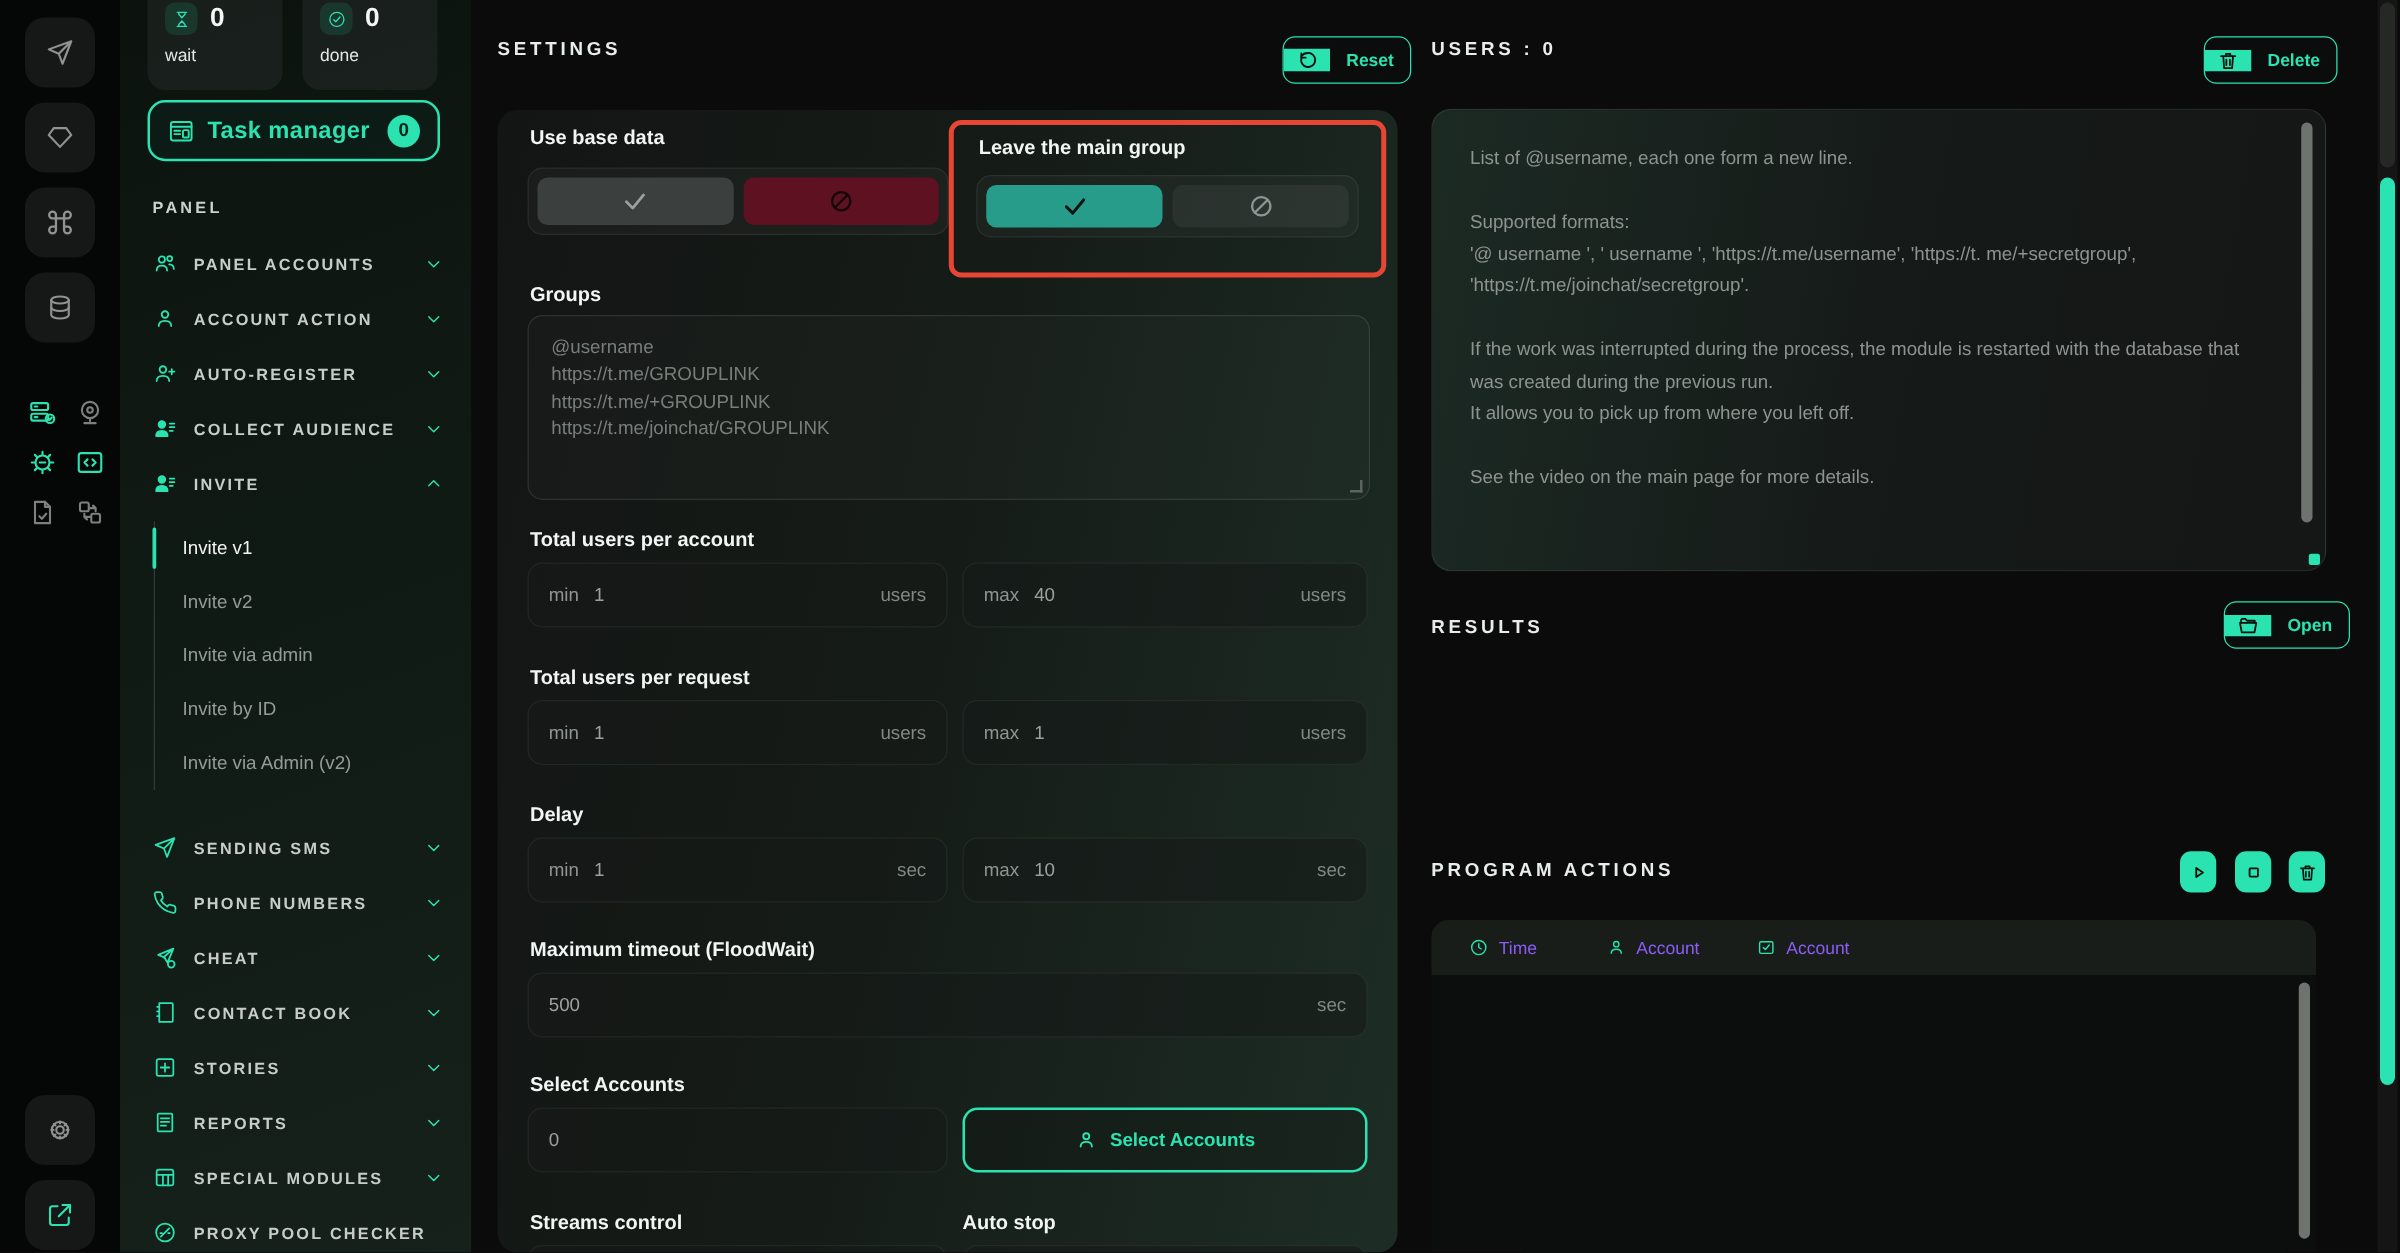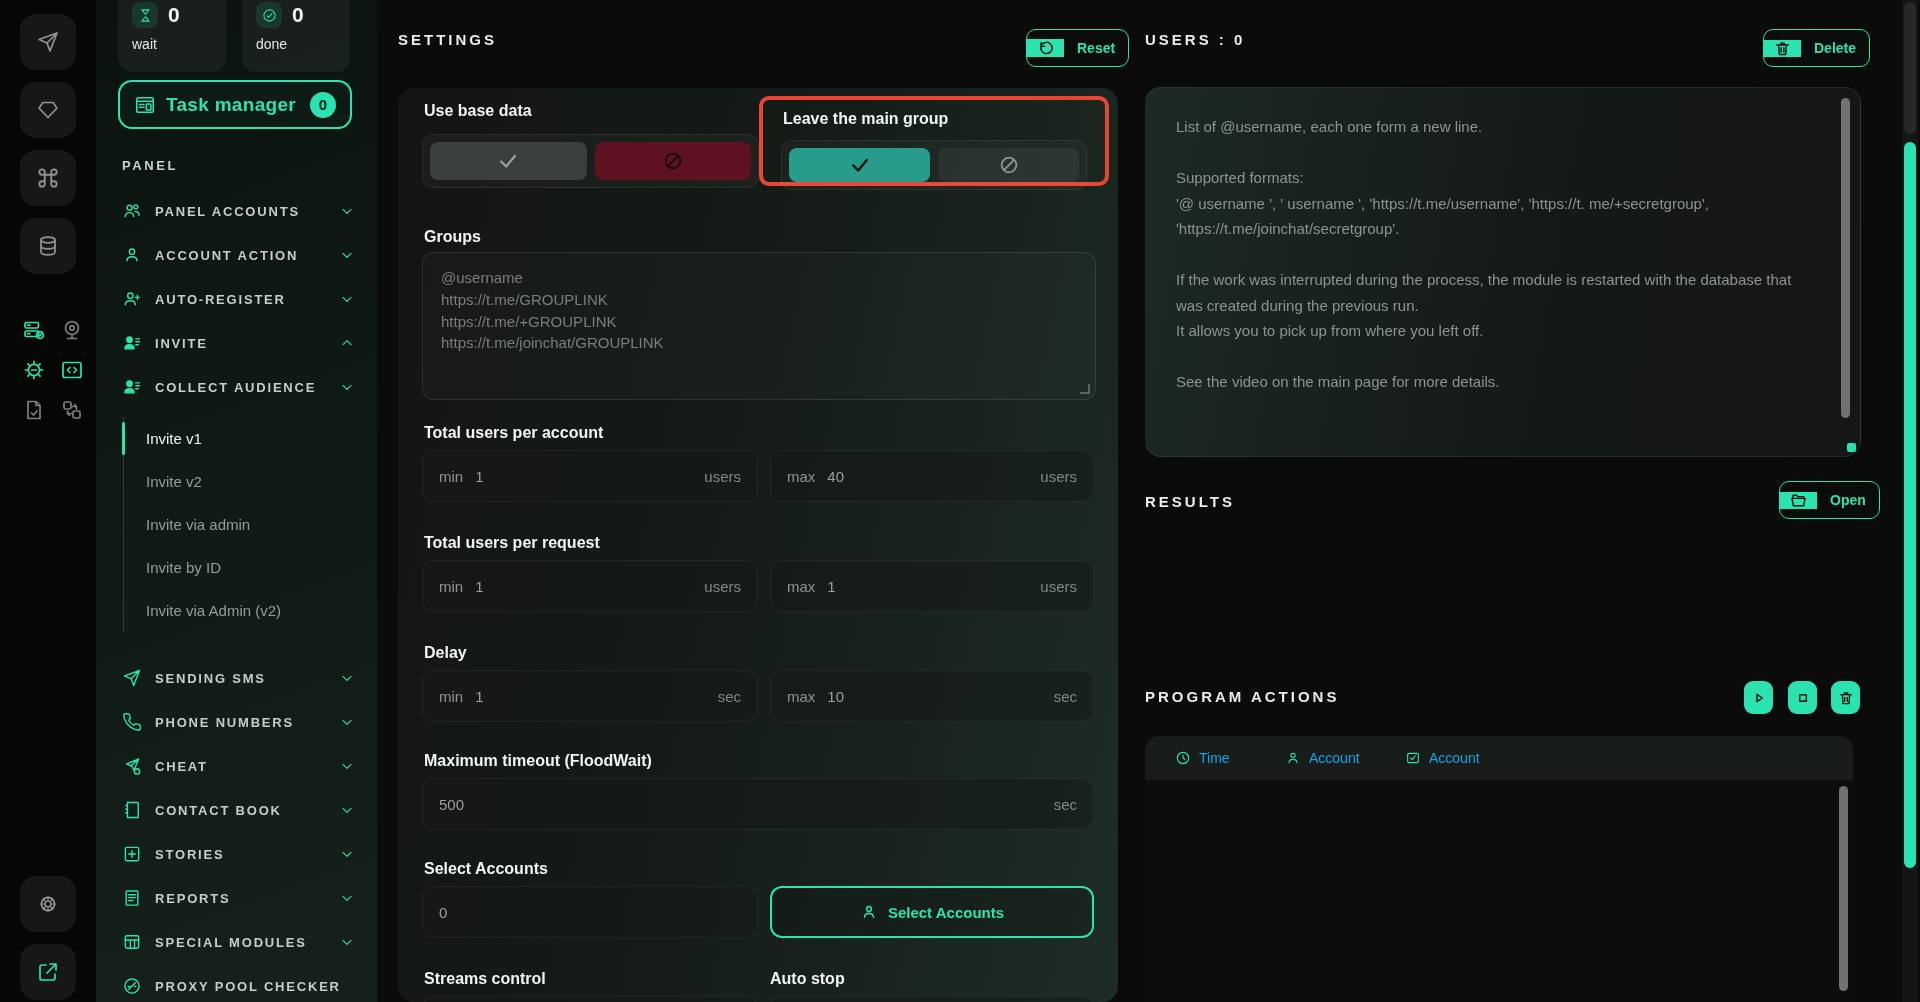--- a/index.html
+++ b/index.html
@@ -58,21 +58,21 @@
   .card{position:absolute;left:398px;top:88px;width:720px;height:914px;border-radius:16px;overflow:hidden;
         background:linear-gradient(102deg,#131514 0%,#151b17 45%,#1d2d25 100%);}
   .f-label{position:absolute;font-size:16px;font-weight:700;color:#f1f5f3;}
   .toggle-outer{position:absolute;background:rgba(255,255,255,.03);border:1px solid rgba(255,255,255,.07);
                 border-radius:12px;padding:7px;display:flex;gap:8px;box-sizing:border-box;height:54px;}
   .tbtn{flex:1;border-radius:8px;display:flex;align-items:center;justify-content:center;cursor:pointer;}
   .t-yes-off{background:#3b3f3d;color:#9ba19d;}
   .t-no-on{background:#5e1120;color:#120507;}
   .t-yes-on{background:#279c8b;color:#07130f;}
   .t-no-off{background:rgba(255,255,255,.055);color:#8d9692;}
-  .hl-box{position:absolute;left:361px;top:8px;width:350px;height:90px;border:4px solid #e84634;
+  .hl-box{position:absolute;left:361px;top:8px;width:350px;height:126px;border:4px solid #e84634;
           border-radius:10px;box-sizing:border-box;}
   .ta-wrap{position:absolute;border-radius:12px;border:1px solid rgba(255,255,255,.1);
            background:rgba(255,255,255,.02);}
   .ta-wrap textarea{width:100%;height:100%;background:transparent;border:0;outline:0;resize:none;
            box-sizing:border-box;padding:14px 18px;color:#d7dcd9;font-family:"Liberation Sans",sans-serif;
            font-size:15px;line-height:1.45;}
   .ta-wrap textarea::placeholder{color:#787f7b;}
   .corner{position:absolute;right:5px;bottom:5px;width:8px;height:8px;border-right:2px solid #6c736f;
           border-bottom:2px solid #6c736f;opacity:.8;}
   .ibox{position:absolute;height:52px;border-radius:12px;background:rgba(22,26,24,.55);
@@ -93,21 +93,21 @@
             box-sizing:border-box;padding:26px 42px 26px 30px;color:#c9cfcc;
             font-family:"Liberation Sans",sans-serif;font-size:15px;line-height:1.7;}
   .users-ta textarea::placeholder{color:#8d9490;}
   .vthumb{position:absolute;width:9px;border-radius:5px;background:#6f7370;}
   .corner-teal{position:absolute;right:4px;bottom:4px;width:9px;height:9px;background:#2ae3b0;border-radius:2px;}
   .sq-btn{position:absolute;width:29px;height:33px;border-radius:9px;background:#2ae3b0;color:#06110c;
           display:flex;align-items:center;justify-content:center;cursor:pointer;}
   .table{position:absolute;left:1145px;top:736px;width:708px;height:266px;border-radius:14px 14px 0 0;
          overflow:hidden;background:#0c0e0d;}
   .thead{height:44px;background:#181d1a;display:flex;align-items:center;padding-left:30px;}
-  .th{display:flex;align-items:center;gap:8px;color:#0ea5e9;font-size:14px;}
+  .th{display:flex;align-items:center;gap:8px;color:#8b5cf6;font-size:14px;}
   .th .mi-ic{width:16px;height:16px;}
   .th1{width:110px;} .th2{width:120px;}
 
   
   .psb-track{position:absolute;left:1902px;top:0;width:16px;height:1002px;background:#151515;}
   .psb-seg{position:absolute;left:1904px;top:2px;width:12px;height:132px;background:#262826;border-radius:7px;}
   .psb-thumb{position:absolute;left:1904px;top:142px;width:12px;height:726px;background:#2ae3b0;border-radius:7px;cursor:pointer;}
 </style>
 </head>
 <body>
@@ -281,37 +281,37 @@
         </span>
     </div>
     <div class="mi">
       <span class="mi-ic">
         <svg width="20" height="20" viewBox="0 0 24 24">
             <circle cx="9" cy="8" r="3.2" fill="currentColor"></circle>
             <path d="M3.5 19c0-3.4 2.5-5 5.5-5s5.5 1.6 5.5 5Z" fill="currentColor"></path>
             <path d="M16.5 7h4.5M16.5 10.5h4.5M16.5 14h3"></path>
           </svg>
         </span>
-      <span class="mi-lab">INVITE</span>
-      <span class="mi-chev up">
+      <span class="mi-lab">COLLECT AUDIENCE</span>
+      <span class="mi-chev">
           <svg width="16" height="16" viewBox="0 0 24 24">
             <path d="M6 9.5l6 6 6-6"></path>
           </svg>
         </span>
     </div>
     <div class="mi">
       <span class="mi-ic">
         <svg width="20" height="20" viewBox="0 0 24 24">
             <circle cx="9" cy="8" r="3.2" fill="currentColor"></circle>
             <path d="M3.5 19c0-3.4 2.5-5 5.5-5s5.5 1.6 5.5 5Z" fill="currentColor"></path>
             <path d="M16.5 7h4.5M16.5 10.5h4.5M16.5 14h3"></path>
           </svg>
         </span>
-      <span class="mi-lab">COLLECT AUDIENCE</span>
-      <span class="mi-chev">
+      <span class="mi-lab">INVITE</span>
+      <span class="mi-chev up">
           <svg width="16" height="16" viewBox="0 0 24 24">
             <path d="M6 9.5l6 6 6-6"></path>
           </svg>
         </span>
     </div>
 
     <div class="submenu">
       <div class="smi active">
           <span>Invite v1</span>
         </div>

